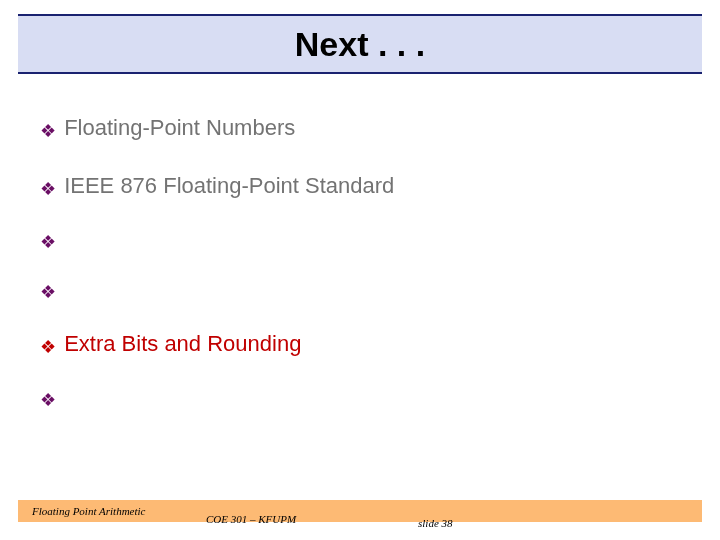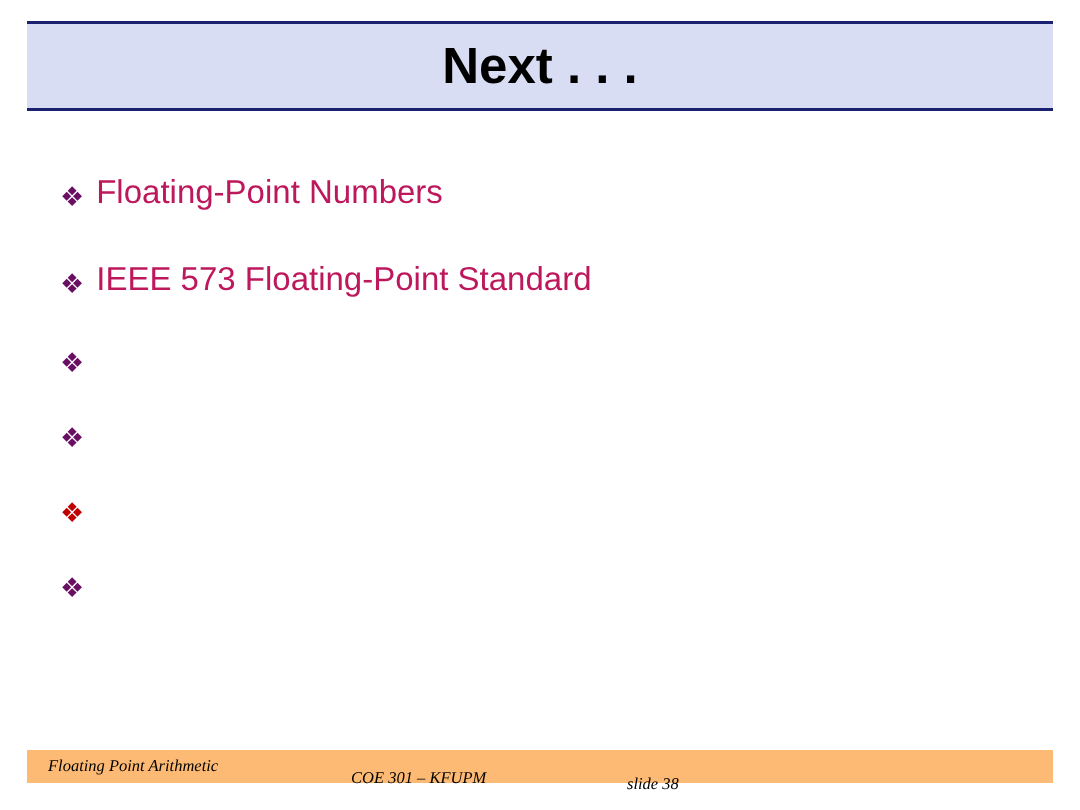--- a/index.html
+++ b/index.html
@@ -39,73 +39,74 @@
   }
   .bullet-icon {
     font-size: 18px;
     color: #6a0e64;
     line-height: 1;
     position: relative;
     top: 2px;
   }
   .bullet-text {
     font-size: 22px;
-    color: #be185d;
+    color: #737373;
   }
   .highlighted .bullet-text { color: #c00000; }
   .highlighted .bullet-icon { color: #c00000; }
   .footer {
     position: absolute;
     left: 18px;
     right: 18px;
     bottom: 18px;
     height: 22px;
     background: #fdba74;
     display: flex;
     align-items: center;
     font-family: Georgia, "Times New Roman", serif;
     font-style: italic;
     font-size: 11px;
     color: #000;
   }
   .footer-left { position: absolute; left: 14px; }
-  .footer-mid  { position: absolute; left: 216px; margin-top: 16px; }
+  .footer-mid  { position: absolute; left: 188px; margin-top: 16px; }
   .footer-right{ position: absolute; left: 400px; margin-top: 24px; }
 </style>
 </head>
 <body>
 
 <div class="slide">
 
   <div class="title-bar">
     <span class="title-text">Next . . .</span>
   </div>
 
   <div class="body-area">
 
     <div class="bullet-row">
       <span class="bullet-icon">❖</span>
       <span class="bullet-text">Floating-Point Numbers</span>
     </div>
 
     <div class="bullet-row">
       <span class="bullet-icon">❖</span>
-      <span class="bullet-text">IEEE 573 Floating-Point Standard</span>
+      <span class="bullet-text">IEEE 876 Floating-Point Standard</span>
     </div>
 
     <div class="bullet-row">
       <span class="bullet-icon">❖</span>
     </div>
 
     <div class="bullet-row">
       <span class="bullet-icon">❖</span>
     </div>
 
     <div class="bullet-row highlighted">
       <span class="bullet-icon">❖</span>
+      <span class="bullet-text">Extra Bits and Rounding</span>
     </div>
 
     <div class="bullet-row">
       <span class="bullet-icon">❖</span>
     </div>
 
   </div>
 
   <div class="footer">
     <span class="footer-left">Floating Point Arithmetic</span>

